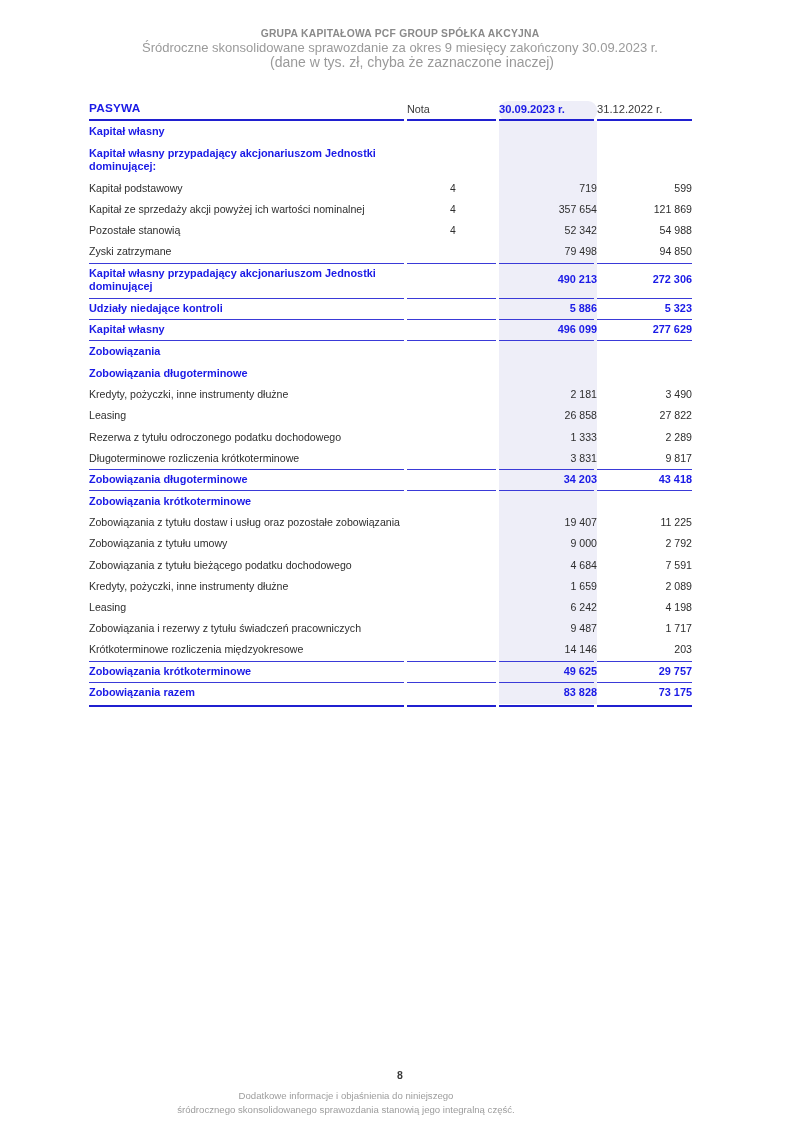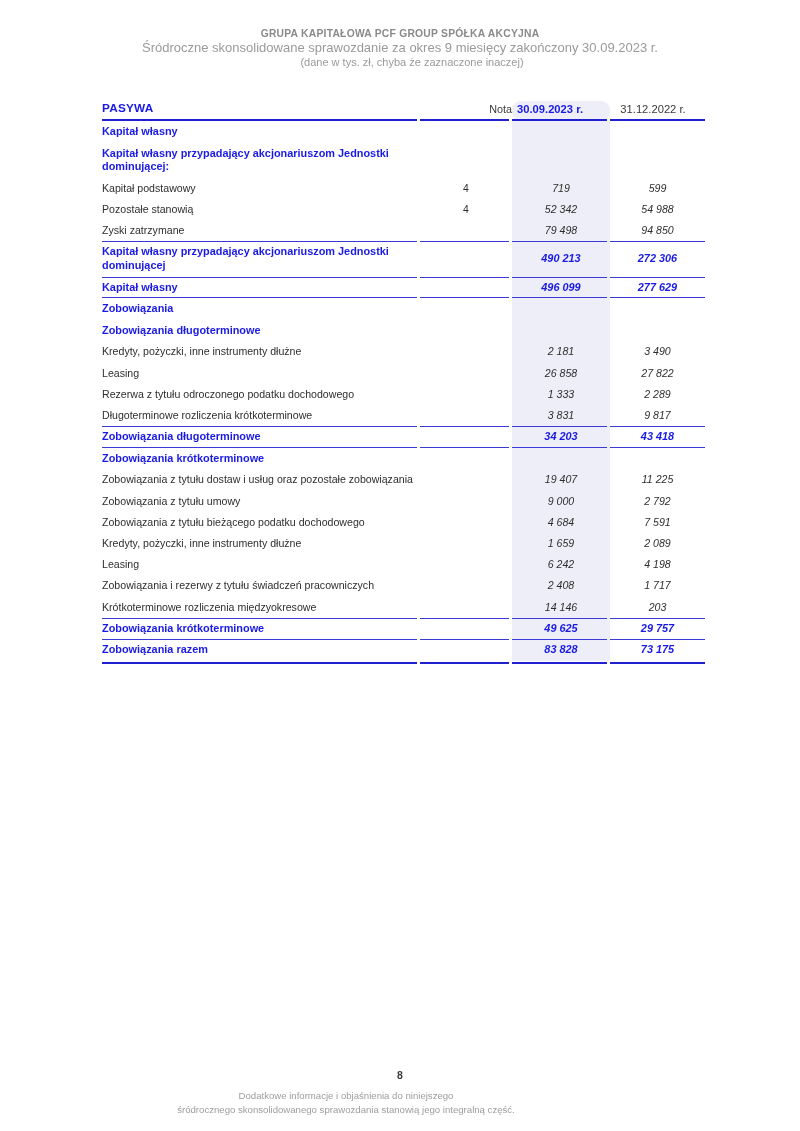--- a/index.html
+++ b/index.html
@@ -31,30 +31,30 @@
     letter-spacing: 0.25px;
     line-height: 14px;
     color: #8a8a8a;
   }
   .doc-header .line2 {
     font-size: 13px;
     line-height: 14px;
     color: #9a9a9a;
   }
   .doc-header .line3 {
-    font-size: 11px;
+    font-size: 14px;
     line-height: 14px;
     color: #9a9a9a;
     padding-left: 24px;
   }
 
   
   .table-wrap {
     position: absolute;
-    left: 102px;
+    left: 89px;
     top: 101px;
     width: 603px;
   }
   table.fin {
     width: 603px;
     border-collapse: collapse;
     table-layout: fixed;
   }
   table.fin col.c-label { width: 318px; }
   table.fin col.c-nota  { width: 92px;  }
@@ -67,21 +67,21 @@
     border: 0;
     font-weight: normal;
   }
 
   
   .cell {
     display: block;
     padding: 3px 0 3px 0;
   }
   .cell-label { padding-right: 10px; }
-  .cell-num   { padding-right: 9px; text-align: center; font-style: italic; }
+  .cell-num   { padding-right: 9px; text-align: right; }
   .cell-nota  { text-align: center; }
 
   
   td.hl, th.hl {
     background: #eeeef8;
   }
 
   
   tr.hdr th {
     font-size: 11.2px;
@@ -89,31 +89,31 @@
     padding-bottom: 6px;
     vertical-align: bottom;
   }
   tr.hdr th.title {
     color: #1a1ae6;
     font-weight: bold;
     font-size: 11.8px;
     text-align: left;
     letter-spacing: 0.2px;
   }
-  tr.hdr th.nota { text-align: right; font-size: 10.8px; color: #3a3a3a; }
+  tr.hdr th.nota { text-align: left; font-size: 10.8px; color: #3a3a3a; }
   tr.hdr th.cur  {
-    text-align: right;
+    text-align: left;
     padding-right: 27px;
     color: #1a1ae6;
     font-weight: bold;
     font-size: 11.2px;
     border-radius: 9px;
   }
   tr.hdr th.prev {
-    text-align: center;
+    text-align: left;
     padding-right: 9px;
     color: #3a3a3a;
     font-size: 11.2px;
   }
 
   
   tr.row td {
     font-size: 10.6px;
     color: #2e2e2e;
     line-height: 13.2px;
@@ -270,20 +270,34 @@
           </td>
           <td class="hl">
             <span class="cell cell-num">719</span>
           </td>
           <td class="last-col">
             <span class="cell cell-num">599</span>
           </td>
         </tr>
         <tr class="row">
           <td>
+            <span class="cell cell-label">Kapitał ze sprzedaży akcji powyżej ich wartości nominalnej</span>
+          </td>
+          <td class="cell-nota-td">
+            <span class="cell cell-nota">4</span>
+          </td>
+          <td class="hl">
+            <span class="cell cell-num">357 654</span>
+          </td>
+          <td class="last-col">
+            <span class="cell cell-num">121 869</span>
+          </td>
+        </tr>
+        <tr class="row">
+          <td>
             <span class="cell cell-label">Pozostałe stanowią</span>
           </td>
           <td class="cell-nota-td">
             <span class="cell cell-nota">4</span>
           </td>
           <td class="hl">
             <span class="cell cell-num">52 342</span>
           </td>
           <td class="last-col">
             <span class="cell cell-num">54 988</span>
@@ -310,20 +324,34 @@
           <td class="cell-nota-td">
             <span class="cell cell-nota"></span>
           </td>
           <td class="hl">
             <span class="cell cell-num">490 213</span>
           </td>
           <td class="last-col">
             <span class="cell cell-num">272 306</span>
           </td>
         </tr>
+        <tr class="row blue rule-top">
+          <td>
+            <span class="cell cell-label">Udziały niedające kontroli</span>
+          </td>
+          <td class="cell-nota-td">
+            <span class="cell cell-nota"></span>
+          </td>
+          <td class="hl">
+            <span class="cell cell-num">5 886</span>
+          </td>
+          <td class="last-col">
+            <span class="cell cell-num">5 323</span>
+          </td>
+        </tr>
         <tr class="row blue rule-top rule-bot">
           <td>
             <span class="cell cell-label">Kapitał własny</span>
           </td>
           <td class="cell-nota-td">
             <span class="cell cell-nota"></span>
           </td>
           <td class="hl">
             <span class="cell cell-num">496 099</span>
           </td>
@@ -514,21 +542,21 @@
           </td>
         </tr>
         <tr class="row">
           <td>
             <span class="cell cell-label">Zobowiązania i rezerwy z tytułu świadczeń pracowniczych</span>
           </td>
           <td class="cell-nota-td">
             <span class="cell cell-nota"></span>
           </td>
           <td class="hl">
-            <span class="cell cell-num">2 408</span>
+            <span class="cell cell-num">9 487</span>
           </td>
           <td class="last-col">
             <span class="cell cell-num">1 717</span>
           </td>
         </tr>
         <tr class="row">
           <td>
             <span class="cell cell-label">Krótkoterminowe rozliczenia międzyokresowe</span>
           </td>
           <td class="cell-nota-td">

